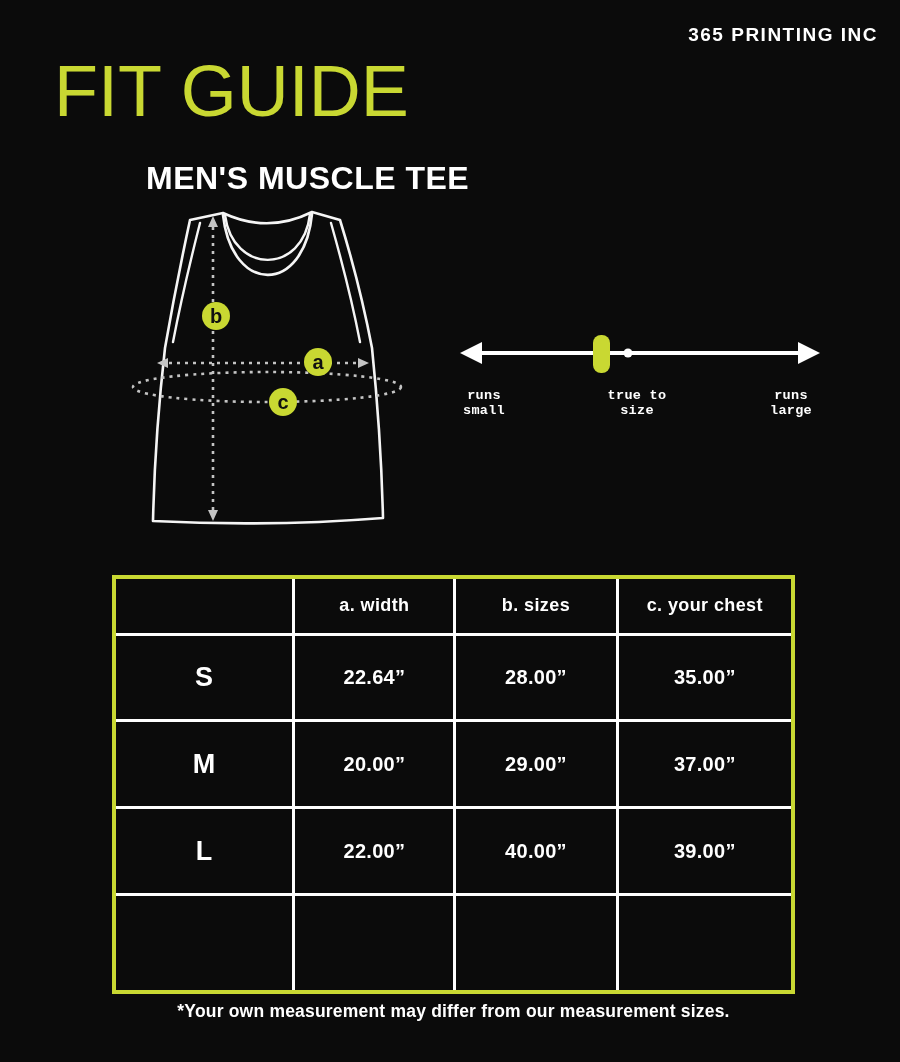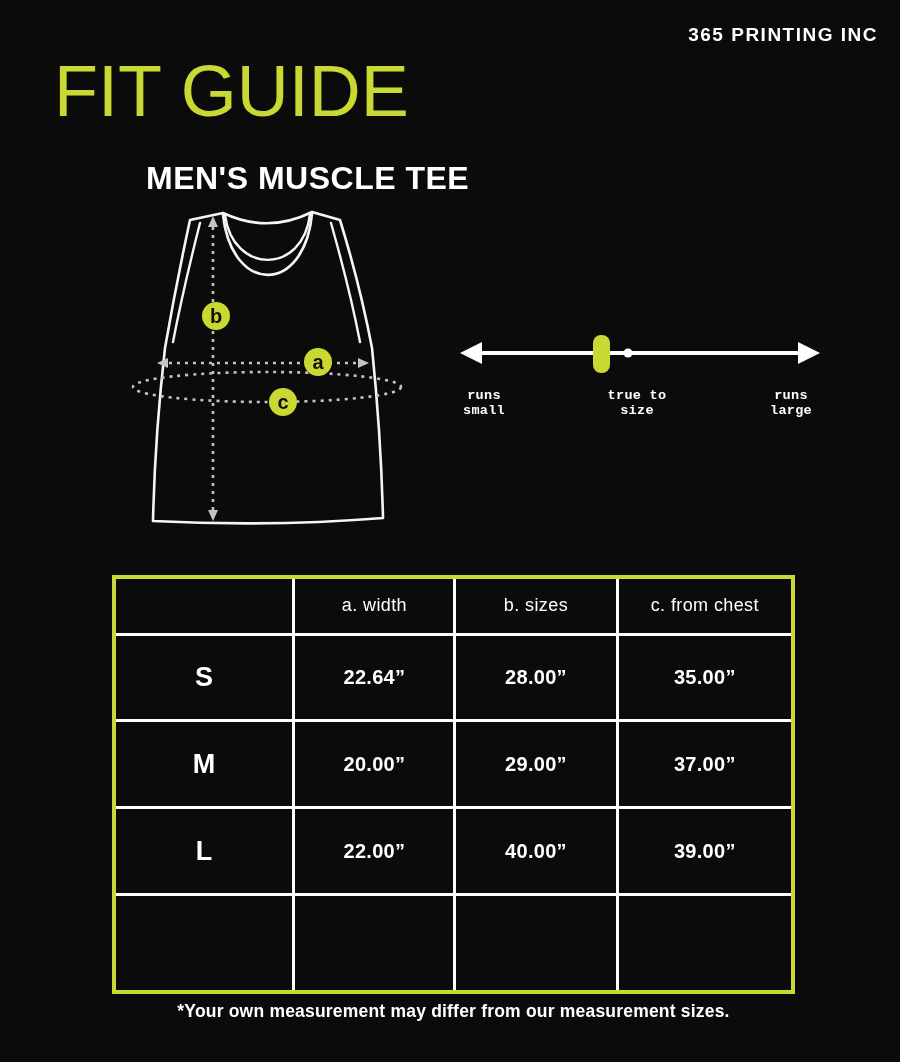--- a/index.html
+++ b/index.html
@@ -49,21 +49,21 @@
     table-layout:fixed;
   }
   .size-chart th,.size-chart td{
     border:3px solid #ffffff;
     text-align:center;vertical-align:middle;
     color:var(--txt);padding:0;
   }
   .size-chart thead tr{height:57px}
   .size-chart tbody tr{height:59px}
   .size-chart tr.empty-row{height:66px}
-  .size-chart th{font-size:18px;letter-spacing:.4px;font-weight:normal}
+  .size-chart th{font-size:18px;letter-spacing:.4px;font-weight:bold}
   .size-chart td.size-cell{font-size:27px;letter-spacing:.5px}
   .size-chart td.value-cell{font-size:20px;letter-spacing:.3px}
 
   .footnote{
     position:absolute;left:112px;top:1001px;width:683px;
     text-align:center;font-size:17.5px;letter-spacing:.2px;color:var(--txt);
   }
 
   .accent-fill{fill:var(--accent)}
   .marker-letter{
@@ -139,21 +139,21 @@
     <col style="width:26.5%">
       <col style="width:23.7%">
       <col style="width:23.9%">
       <col style="width:25.9%">
   </colgroup>
   <thead>
     <tr>
       <th></th>
       <th>a. width</th>
       <th>b. sizes</th>
-      <th>c. from chest</th>
+      <th>c. your chest</th>
     </tr>
   </thead>
   <tbody>
     <tr>
       <td class="size-cell">S</td>
       <td class="value-cell">22.64”</td>
       <td class="value-cell">28.00”</td>
       <td class="value-cell">35.00”</td>
     </tr>
     <tr>

